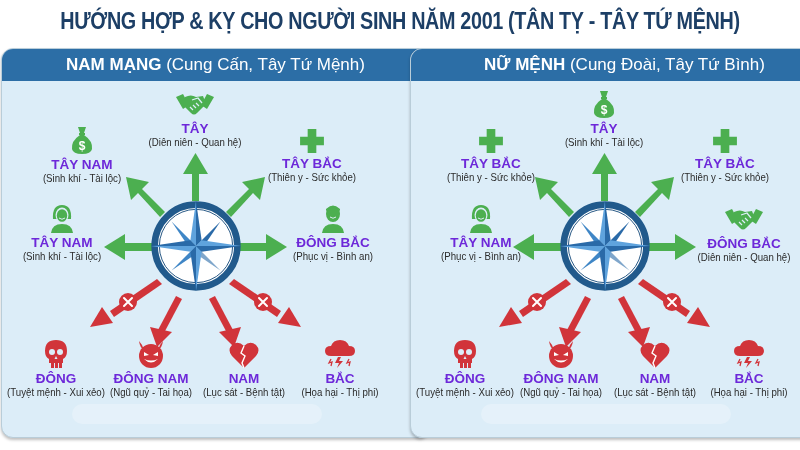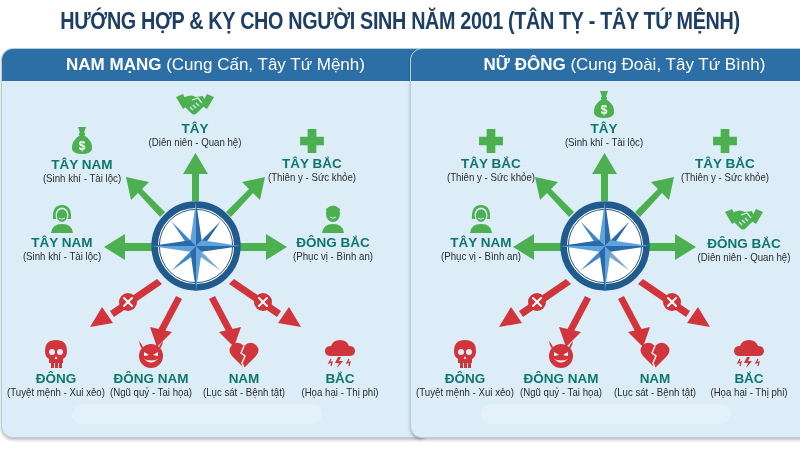--- a/index.html
+++ b/index.html
@@ -30,21 +30,21 @@
   }
   .panel-header .hb { font-weight: bold; }
 
   .compass-svg { position: absolute; left: 0; top: 0; }
 
   .dir {
     position: absolute; text-align: center; width: 150px; margin-left: -75px;
   }
   .dir-icon { display: block; margin: 0 auto 2px auto; }
   .dir-name {
-    display: block; font-weight: bold; font-size: 13.5px; color: #0f766e;
+    display: block; font-weight: bold; font-size: 13.5px; color: #6d28d9;
     line-height: 15px;
   }
   .dir-sub {
     display: block; font-size: 10.5px; color: #2a2a2a; line-height: 13px;
     transform: scaleX(0.92);
   }
 
   .footer-ghost {
     position: absolute; left: 70px; top: 355px; width: 250px; height: 20px;
     border-radius: 10px; background: rgba(255,255,255,0.25);
@@ -248,21 +248,21 @@
       </svg>
     <span class="dir-name">BẮC</span>
     <span class="dir-sub">(Họa hại - Thị phi)</span>
   </div>
 
   <div class="footer-ghost"></div>
 </div>
 
 <div class="panel right">
   <div class="panel-header">
-    <span class="hb">NỮ ĐÔNG</span><span> (Cung Đoài, Tây Tứ Bình)</span>
+    <span class="hb">NỮ MỆNH</span><span> (Cung Đoài, Tây Tứ Bình)</span>
   </div>
 
   <svg class="compass-svg" width="388" height="390">
     <g fill="#4caf50">
       <rect x="190" y="122" width="7" height="30"></rect>
       <path d="M181 125 L193.5 104 L206 125 Z"></path>
       <path d="M158 168 L163 163 L140 140 L147 133 L124 128 L129 151 L136 144 L158 168 Z"></path>
       <path d="M229 168 L224 163 L247 140 L240 133 L263 128 L258 151 L251 144 L229 168 Z"></path>
       <rect x="120" y="194" width="30" height="8"></rect>
       <path d="M123 185 L102 198 L123 211 Z"></path>

